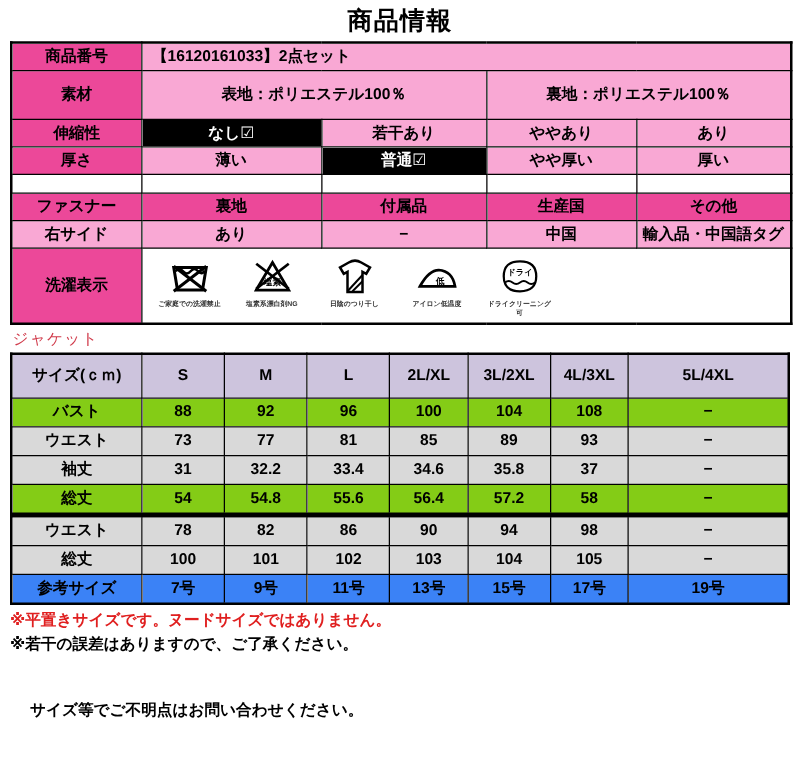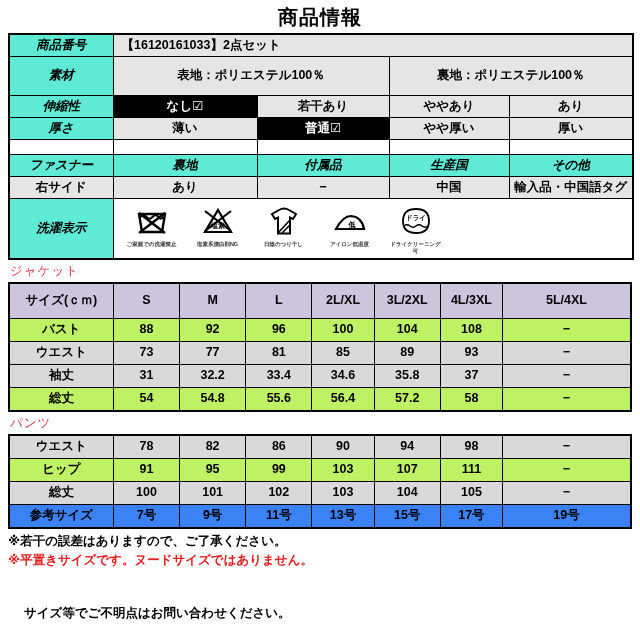--- a/index.html
+++ b/index.html
@@ -45,23 +45,23 @@
     vertical-align: middle;
     font-weight: bold;
     padding: 0;
     line-height: 1.1;
     white-space: nowrap;
     overflow: hidden;
   }
   
   .info-tbl { border: 2px solid #000; }
   .info-tbl td { height: 21px; }
-  .lbl       { background: #5eead4; font-style: italic; }
+  .lbl       { background: #ec4899; }
   .hi        { background: #000000; color: #ffffff; }
-  .plain     { background: #e5e5e5; }
+  .plain     { background: #f9a8d4; }
   .tall      { height: 38px !important; }
   .prodno    { text-align: left; padding-left: 8px; font-size: 12.5px; }
   .spacer td { height: 14px; background: #ffffff; border-left: 1px solid #000; border-right: 1px solid #000; }
   
   .wash-cell {
     background: #ffffff;
     height: 72px;
     padding: 2px 0 2px 10px;
     text-align: left;
   }
@@ -94,21 +94,21 @@
     font-weight: normal;
     font-size: 12.5px;
     margin: 3px 0 2px 10px;
     letter-spacing: 1px;
   }
   
   .size-tbl { border: 2px solid #000; }
   .size-tbl td { height: 22px; font-size: 12.5px; }
   .hdr  { background: #cdc4dd; }
   .hdr.tallhdr { height: 34px; }
-  .rowW { background: #bef264; }
+  .rowW { background: #84cc16; }
   .rowG { background: #d9d9d9; }
   .ref  { background: #3b82f6; }
   
   .notes { margin: 3px 0 0 8px; }
   .note {
     font-size: 12.5px;
     font-weight: bold;
     line-height: 1.55;
     white-space: nowrap;
   }
@@ -315,21 +315,20 @@
         <td class="rowW">54.8</td>
         <td class="rowW">55.6</td>
         <td class="rowW">56.4</td>
         <td class="rowW">57.2</td>
         <td class="rowW">58</td>
         <td class="rowW">−</td>
       </tr>
     </tbody>
   </table>
 
-  <div class="sec-label">パンツ</div>
 
   <table class="size-tbl">
     <colgroup>
       <col style="width:104px">
       <col style="width:66px">
       <col style="width:66px">
       <col style="width:66px">
       <col style="width:62px">
       <col style="width:66px">
       <col style="width:62px">
@@ -340,30 +339,20 @@
         <td class="rowG">ウエスト</td>
         <td class="rowG">78</td>
         <td class="rowG">82</td>
         <td class="rowG">86</td>
         <td class="rowG">90</td>
         <td class="rowG">94</td>
         <td class="rowG">98</td>
         <td class="rowG">−</td>
       </tr>
 
-      <tr>
-        <td class="rowW">ヒップ</td>
-        <td class="rowW">91</td>
-        <td class="rowW">95</td>
-        <td class="rowW">99</td>
-        <td class="rowW">103</td>
-        <td class="rowW">107</td>
-        <td class="rowW">111</td>
-        <td class="rowW">−</td>
-      </tr>
 
       <tr>
         <td class="rowG">総丈</td>
         <td class="rowG">100</td>
         <td class="rowG">101</td>
         <td class="rowG">102</td>
         <td class="rowG">103</td>
         <td class="rowG">104</td>
         <td class="rowG">105</td>
         <td class="rowG">−</td>
@@ -376,18 +365,18 @@
         <td class="ref">11号</td>
         <td class="ref">13号</td>
         <td class="ref">15号</td>
         <td class="ref">17号</td>
         <td class="ref">19号</td>
       </tr>
     </tbody>
   </table>
 
   <div class="notes">
+    <div class="note red">※平置きサイズです。ヌードサイズではありません。</div>
     <div class="note">※若干の誤差はありますので、ご了承ください。</div>
-    <div class="note red">※平置きサイズです。ヌードサイズではありません。</div>
     <div class="note indent">サイズ等でご不明点はお問い合わせください。</div>
   </div>
 
 </div>
 
 </body></html>

